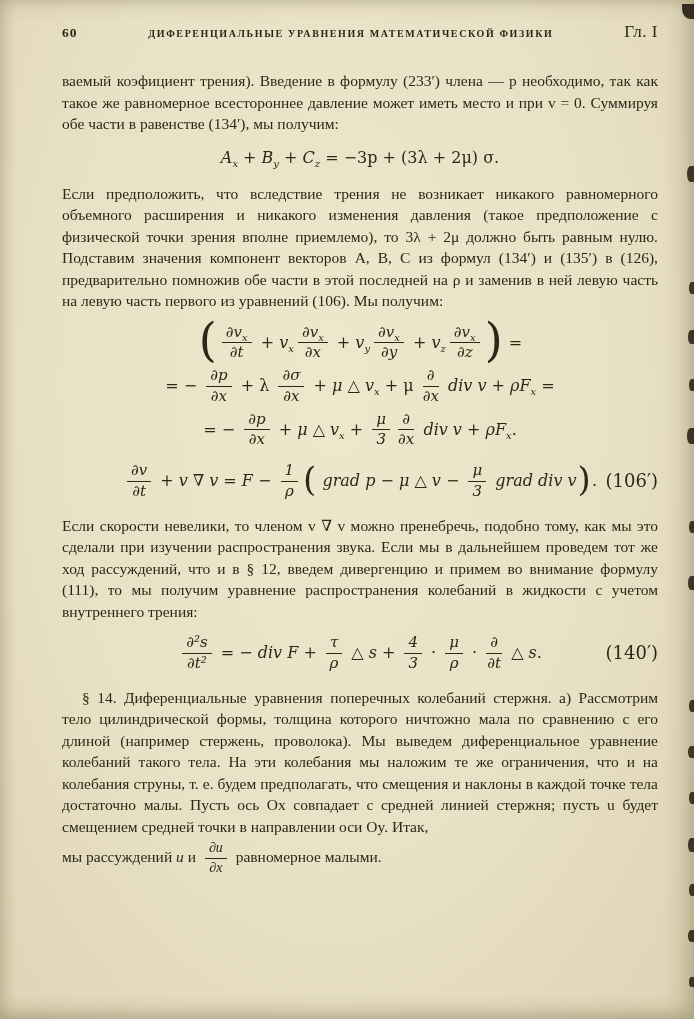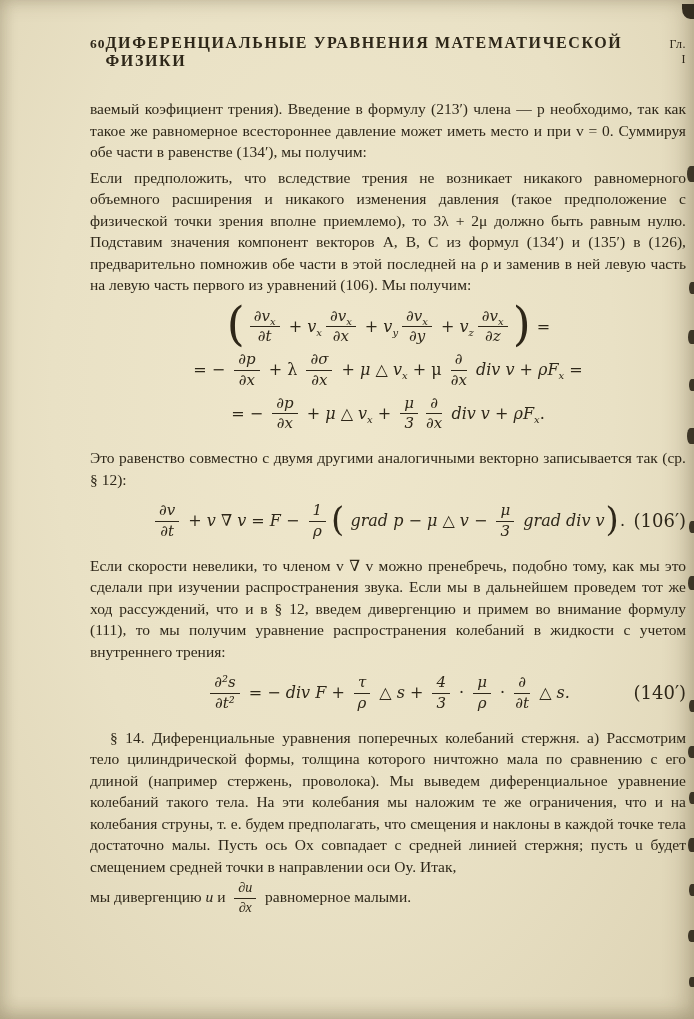--- a/index.html
+++ b/index.html
@@ -3,25 +3,25 @@
 <meta charset="utf-8">
 <style>
   html,body{margin:0;padding:0;background:#b9b09a;}
   .page{
     position:relative;width:694px;height:1019px;overflow:hidden;
     background:radial-gradient(ellipse at 48% 38%, #efe7cc 0%, #e9e1c5 55%, #ddd3b4 100%);
     box-shadow:inset -10px 0 22px rgba(70,55,25,.20), inset 6px 0 14px rgba(70,55,25,.10), inset 0 -8px 16px rgba(70,55,25,.12);
     font-family:"Liberation Serif","DejaVu Serif",serif;
     color:#2e2719;
   }
-  .content{position:absolute;left:62px;top:34px;width:596px;margin-left:28px;}
+  .content{position:absolute;left:62px;top:22px;width:596px;}
   .header{display:flex;justify-content:space-between;align-items:baseline;margin-bottom:28px;font-size:13.5px;}
   .header .pagenum{font-weight:bold;letter-spacing:1px;}
-  .header .title{font-size:16px;letter-spacing:1.6px;font-weight:bold;}
-  .header .chap{font-size:12px;letter-spacing:.5px;text-align:right;}
+  .header .title{font-size:10px;letter-spacing:1.6px;font-weight:bold;}
+  .header .chap{font-size:17px;letter-spacing:.5px;text-align:right;}
   p.body{font-size:15.5px;line-height:21.5px;text-align:justify;margin:0 0 4px 0;}
   p.indent{text-indent:20px;}
   .bold{font-weight:normal;}
   .it{font-style:italic;}
   .frm{
     font-family:"DejaVu Serif","Liberation Serif",serif;
     font-size:16px;text-align:center;margin:13px 0 15px 0;line-height:1.25;
   }
   .fline{margin:7px 0;}
   .frac{
@@ -63,22 +63,23 @@
   </div>
 
   <div class="content">
 
     <div class="header">
       <span class="pagenum">60</span>
       <span class="title">ДИФЕРЕНЦИАЛЬНЫЕ УРАВНЕНИЯ МАТЕМАТИЧЕСКОЙ ФИЗИКИ</span>
       <span class="chap">Гл. I</span>
     </div>
 
-    <p class="body">ваемый коэфициент трения). Введение в формулу (213′) члена — p необходимо, так как такое же равномерное всестороннее давление может иметь место и при v = 0. Суммируя обе части в равенстве (134′), мы получим:</p>
+    <p class="body">ваемый коэфициент трения). Введение в формулу (233′) члена — p необходимо, так как такое же равномерное всестороннее давление может иметь место и при v = 0. Суммируя обе части в равенстве (134′), мы получим:</p>
 
+    <div class="frm"><span class="it">A</span><sub>x</sub><span class="it"> + B</span><sub>y</sub><span class="it"> + C</span><sub>z</sub><span> = −3p + (3λ + 2μ) σ.</span></div>
 
     <p class="body">Если предположить, что вследствие трения не возникает никакого равномерного объемного расширения и никакого изменения давления (такое предположение с физической точки зрения вполне приемлемо), то 3λ + 2μ должно быть равным нулю. Подставим значения компонент векторов A, B, C из формул (134′) и (135′) в (126), предварительно помножив обе части в этой последней на ρ и заменив в ней левую часть на левую часть первого из уравнений (106). Мы получим:</p>
 
     <div class="frm">
       <div class="fline"><span class="bigp">(</span><span class="frac">
             <span class="num"><span>∂v</span><sub>x</sub></span>
             <span class="den">∂t</span>
           </span><span> + </span><span class="it">v</span><sub>x</sub><span class="frac">
             <span class="num"><span>∂v</span><sub>x</sub></span>
             <span class="den">∂x</span>
@@ -104,21 +105,20 @@
             <span class="den">∂x</span>
           </span><span class="it"> + μ △ v</span><sub>x</sub><span> + </span><span class="frac">
             <span class="num">μ</span>
             <span class="den">3</span>
           </span><span class="frac">
             <span class="num">∂</span>
             <span class="den">∂x</span>
           </span><span class="it"> div v</span><span class="it"> + ρF</span><sub>x</sub><span>.</span></div>
     </div>
 
-    <p class="body">Это равенство совместно с двумя другими аналогичными векторно записывается так (ср. § 12):</p>
 
     <div class="frm eqrow"><span class="frac">
           <span class="num">∂v</span>
           <span class="den">∂t</span>
         </span><span class="it"> + v ∇ v = F − </span><span class="frac">
           <span class="num">1</span>
           <span class="den">ρ</span>
         </span><span class="medp">(</span><span class="it"> grad p − μ △ v − </span><span class="frac">
           <span class="num">μ</span>
           <span class="den">3</span>
@@ -139,19 +139,19 @@
           <span class="num">μ</span>
           <span class="den">ρ</span>
         </span><span> · </span><span class="frac">
           <span class="num">∂</span>
           <span class="den">∂t</span>
         </span><span class="it"> △ s.</span><span class="eqtag">(140′)</span></div>
 
 
     <p class="body indent"><span class="bold">§ 14. Диференциальные уравнения поперечных колебаний стержня.</span><span> а) Рассмотрим тело цилиндрической формы, толщина которого ничтожно мала по сравнению с его длиной (например стержень, проволока). Мы выведем диференциальное уравнение колебаний такого тела. На эти колебания мы наложим те же ограничения, что и на колебания струны, т. е. будем предполагать, что смещения и наклоны в каждой точке тела достаточно малы. Пусть ось Ox совпадает с средней линией стержня; пусть u будет смещением средней точки в направлении оси Oy. Итак,</span></p>
 
-    <p class="body"><span>мы дивергенцию </span><span class="it">u</span><span> и </span><span class="frac inl">
+    <p class="body"><span>мы рассуждений </span><span class="it">u</span><span> и </span><span class="frac inl">
           <span class="num">∂u</span>
           <span class="den">∂x</span>
         </span><span> равномерное малыми.</span></p>
 
   </div>
 </div>
 
 </body></html>

